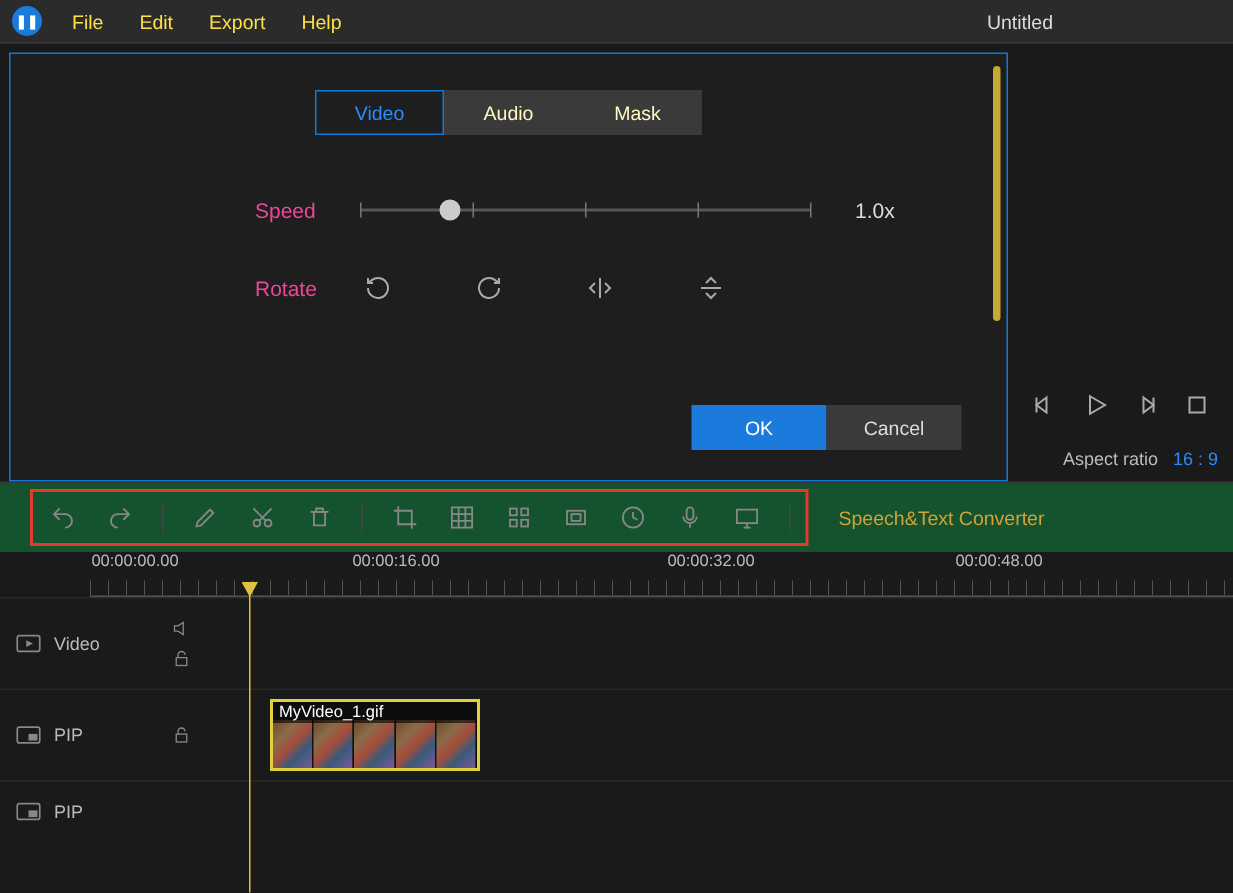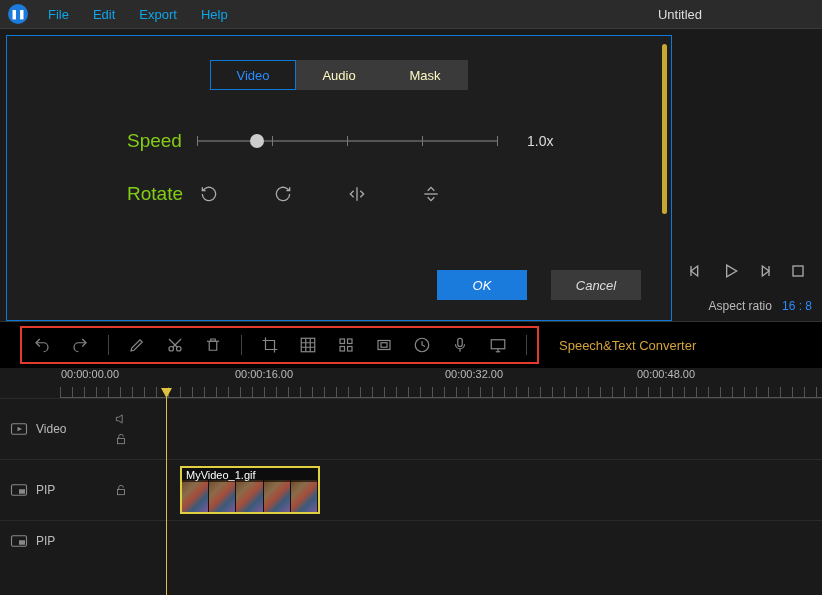--- a/index.html
+++ b/index.html
@@ -22,21 +22,21 @@
   .menubar .logo {
     width: 20px; height: 20px;
     border-radius: 50%;
     background: #1b7bdc;
     margin: 0 8px;
     display: flex; align-items: center; justify-content: center;
   }
   .menubar .logo span { color: #fff; font-size: 9px; font-weight: bold; }
   .menubar .menu-item {
     padding: 0 12px;
-    color: #0ea5e9;
+    color: #fde047;
     cursor: pointer;
   }
   .menubar .doc-title {
     margin-left: auto;
     margin-right: 120px;
     color: #ddd;
   }
   
   .top-area {
     display: flex;
@@ -79,22 +79,23 @@
   .controls {
     margin: 40px 0 0 120px;
   }
   .row {
     display: flex;
     align-items: center;
     margin-bottom: 30px;
   }
   .row-label {
     width: 70px;
-    font-size: 19px;
-    color: #84cc16;
+    font-size: 14px;
+    color: #ec4899;
+    margin-left: 43px;
   }
   .slider {
     position: relative;
     width: 300px; height: 20px;
     margin-right: 30px;
   }
   .slider-track {
     position: absolute;
     left: 0; right: 0; top: 9px;
     height: 2px;
@@ -121,21 +122,21 @@
   .icon-btn {
     width: 24px; height: 24px;
     display: flex; align-items: center; justify-content: center;
     color: #aaa;
     cursor: pointer;
   }
   .icon-btn svg { stroke: #aaa; fill: none; stroke-width: 1.6; }
   .panel-buttons {
     position: absolute;
     right: 30px; bottom: 20px;
-    display: flex; gap: 24px; font-style: italic;
+    display: flex; 
   }
   .btn {
     width: 90px; height: 30px;
     display: flex; align-items: center; justify-content: center;
     font-size: 13px;
     cursor: pointer;
   }
   .btn.primary { background: #1b7bdc; color: #fff; }
   .btn.secondary { background: #3a3a3a; color: #ddd; }
   
@@ -161,21 +162,21 @@
     gap: 10px;
     font-size: 12px;
     padding-right: 10px;
   }
   .aspect-value { color: #2a8cff; }
   
   .toolbar-wrap {
     height: 46px;
     display: flex;
     align-items: center;
-    background: #000000;
+    background: #14532d;
     border-top: 1px solid #333;
   }
   .toolbox {
     border: 2px solid #e23b2e;
     height: 34px;
     margin-left: 20px;
     padding: 0 10px;
     display: flex;
     align-items: center;
     gap: 18px;
@@ -394,21 +395,21 @@
           </svg>
       </div>
       <div class="pbtn">
         <svg width="20" height="20" viewBox="0 0 24 24">
             <rect x="6" y="6" width="12" height="12"></rect>
           </svg>
       </div>
     </div>
     <div class="aspect-row">
       <span>Aspect ratio</span>
-      <span class="aspect-value">16 : 8</span>
+      <span class="aspect-value">16 : 9</span>
     </div>
   </div>
 </div>
 
 <div class="toolbar-wrap">
   <div class="toolbox">
     <div class="tbtn">
         <svg width="18" height="18" viewBox="0 0 24 24">
           <path d="M9 14L4 9l5-5"></path>
           <path d="M4 9h10a6 6 0 0 1 0 12"></path>

